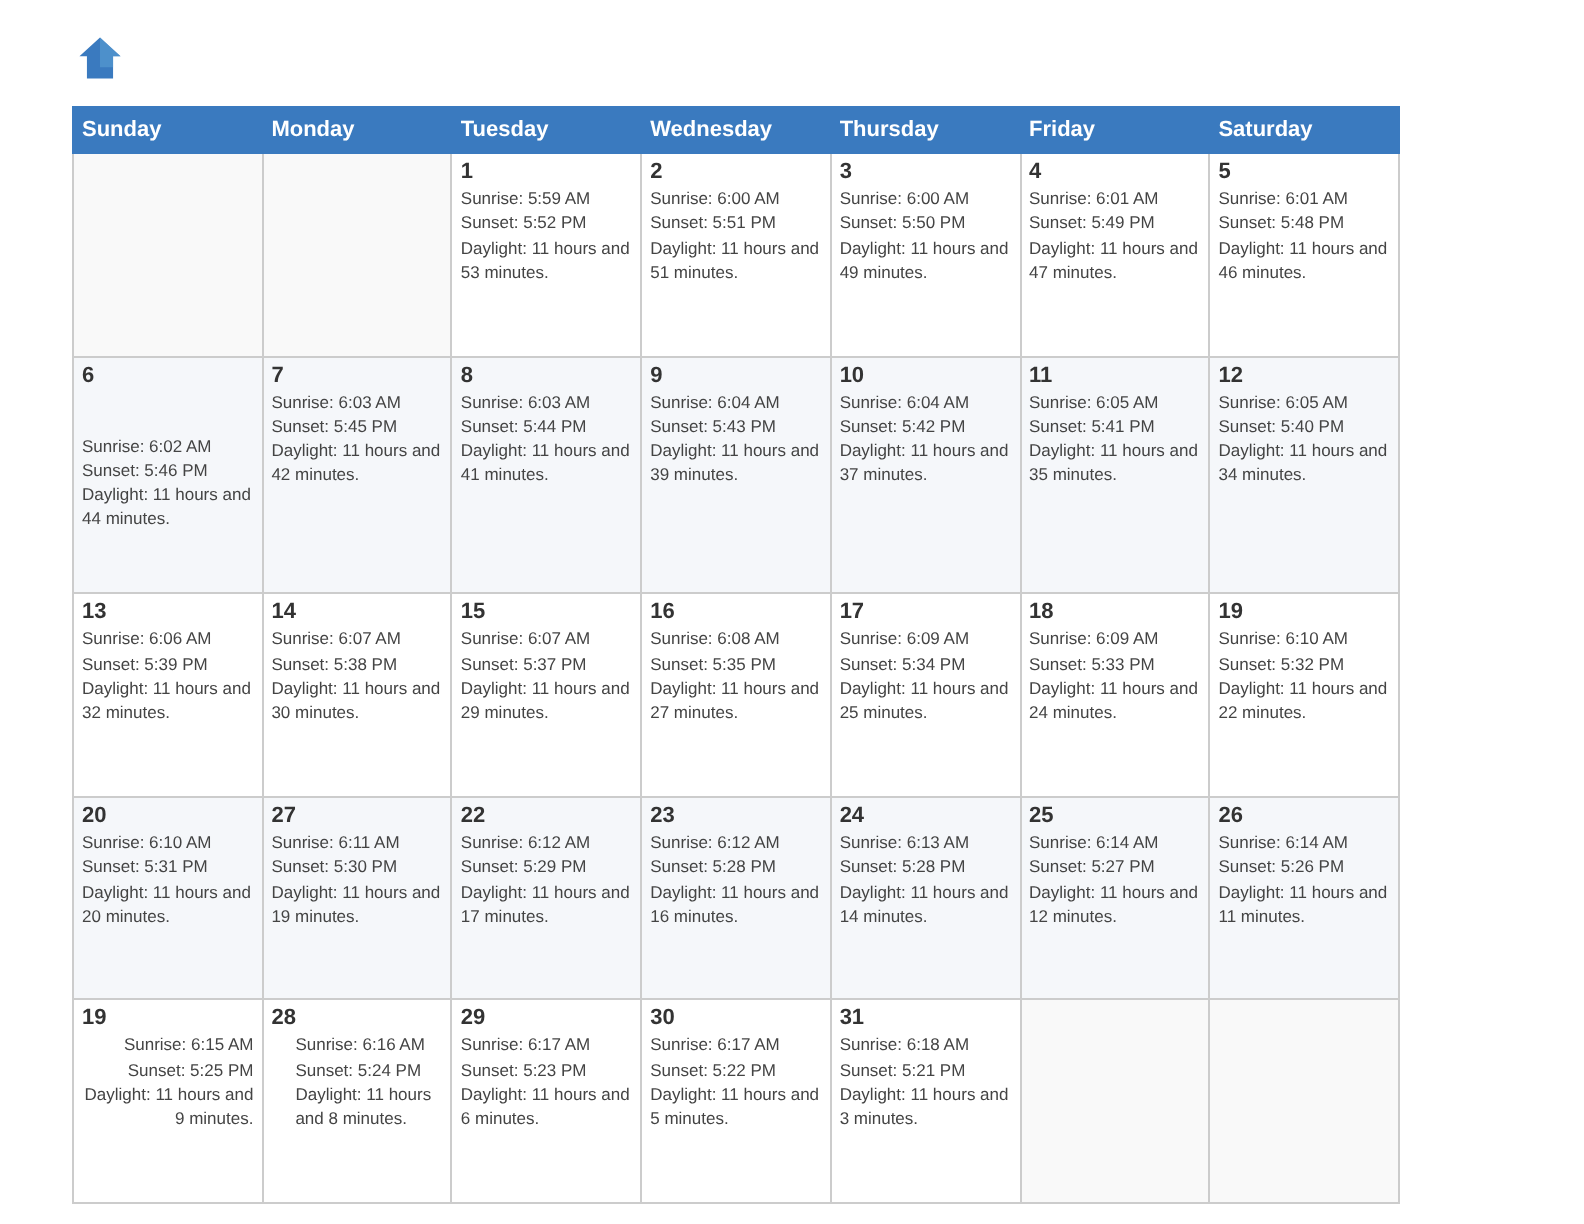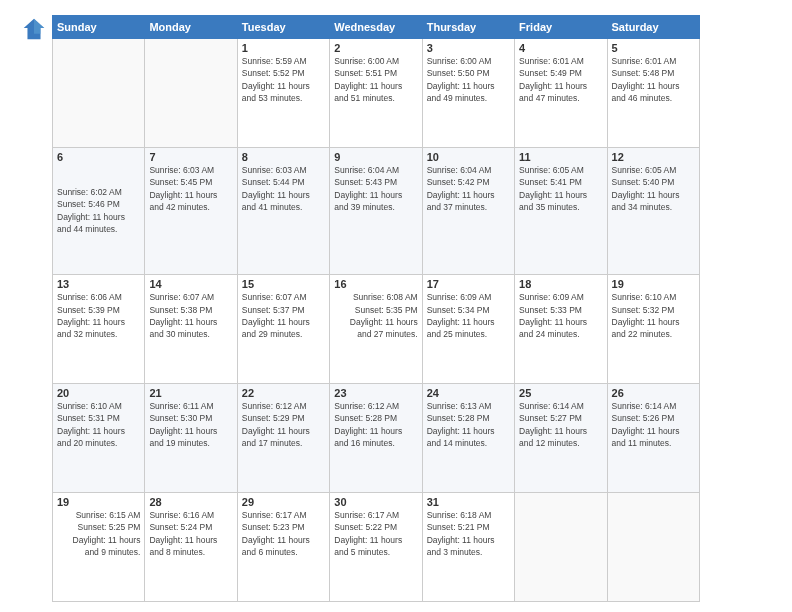--- a/index.html
+++ b/index.html
@@ -6,23 +6,23 @@
     body {
       width: 792px;
       height: 612px;
       background: #fff;
       font-family: Arial, sans-serif;
       overflow: hidden;
     }
     .page {
       width: 720px;
       height: 612px;
-      padding: 15px 20px 10px 20px;
+      padding: 15px 20px 10px 36px;
       display: flex;
-      flex-direction: row;
+      flex-direction: column;
     }
     .header {
       display: flex;
       justify-content: space-between;
       align-items: flex-start;
       margin-bottom: 10px;
     }
     .logo {
       display: flex;
       align-items: center;
@@ -233,21 +233,21 @@
 Daylight: 11 hours and 30 minutes.</div>
           </td>
           <td>
             <span class="day-num">15</span>
             <div class="day-info" style="white-space: pre-line;">Sunrise: 6:07 AM
 Sunset: 5:37 PM
 Daylight: 11 hours and 29 minutes.</div>
           </td>
           <td>
             <span class="day-num">16</span>
-            <div class="day-info" style="white-space: pre-line; text-align: right;">Sunrise: 6:08 AM
+            <div class="day-info" style="white-space: pre-line;">Sunrise: 6:08 AM
 Sunset: 5:35 PM
 Daylight: 11 hours and 27 minutes.</div>
           </td>
           <td>
             <span class="day-num">17</span>
             <div class="day-info" style="white-space: pre-line;">Sunrise: 6:09 AM
 Sunset: 5:34 PM
 Daylight: 11 hours and 25 minutes.</div>
           </td>
           <td>
@@ -264,21 +264,21 @@
           </td>
         </tr>
         <tr>
           <td>
             <span class="day-num">20</span>
             <div class="day-info" style="white-space: pre-line;">Sunrise: 6:10 AM
 Sunset: 5:31 PM
 Daylight: 11 hours and 20 minutes.</div>
           </td>
           <td>
-            <span class="day-num">21</span>
+            <span class="day-num">27</span>
             <div class="day-info" style="white-space: pre-line;">Sunrise: 6:11 AM
 Sunset: 5:30 PM
 Daylight: 11 hours and 19 minutes.</div>
           </td>
           <td>
             <span class="day-num">22</span>
             <div class="day-info" style="white-space: pre-line;">Sunrise: 6:12 AM
 Sunset: 5:29 PM
 Daylight: 11 hours and 17 minutes.</div>
           </td>
@@ -309,21 +309,21 @@
         </tr>
         <tr>
           <td>
             <span class="day-num">19</span>
             <div class="day-info" style="white-space: pre-line; text-align: right;">Sunrise: 6:15 AM
 Sunset: 5:25 PM
 Daylight: 11 hours and 9 minutes.</div>
           </td>
           <td>
             <span class="day-num">28</span>
-            <div class="day-info" style="white-space: pre-line;">Sunrise: 6:16 AM
+            <div class="day-info" style="white-space: pre-line; margin-left: 12px;">Sunrise: 6:16 AM
 Sunset: 5:24 PM
 Daylight: 11 hours and 8 minutes.</div>
           </td>
           <td>
             <span class="day-num">29</span>
             <div class="day-info" style="white-space: pre-line;">Sunrise: 6:17 AM
 Sunset: 5:23 PM
 Daylight: 11 hours and 6 minutes.</div>
           </td>
           <td>

